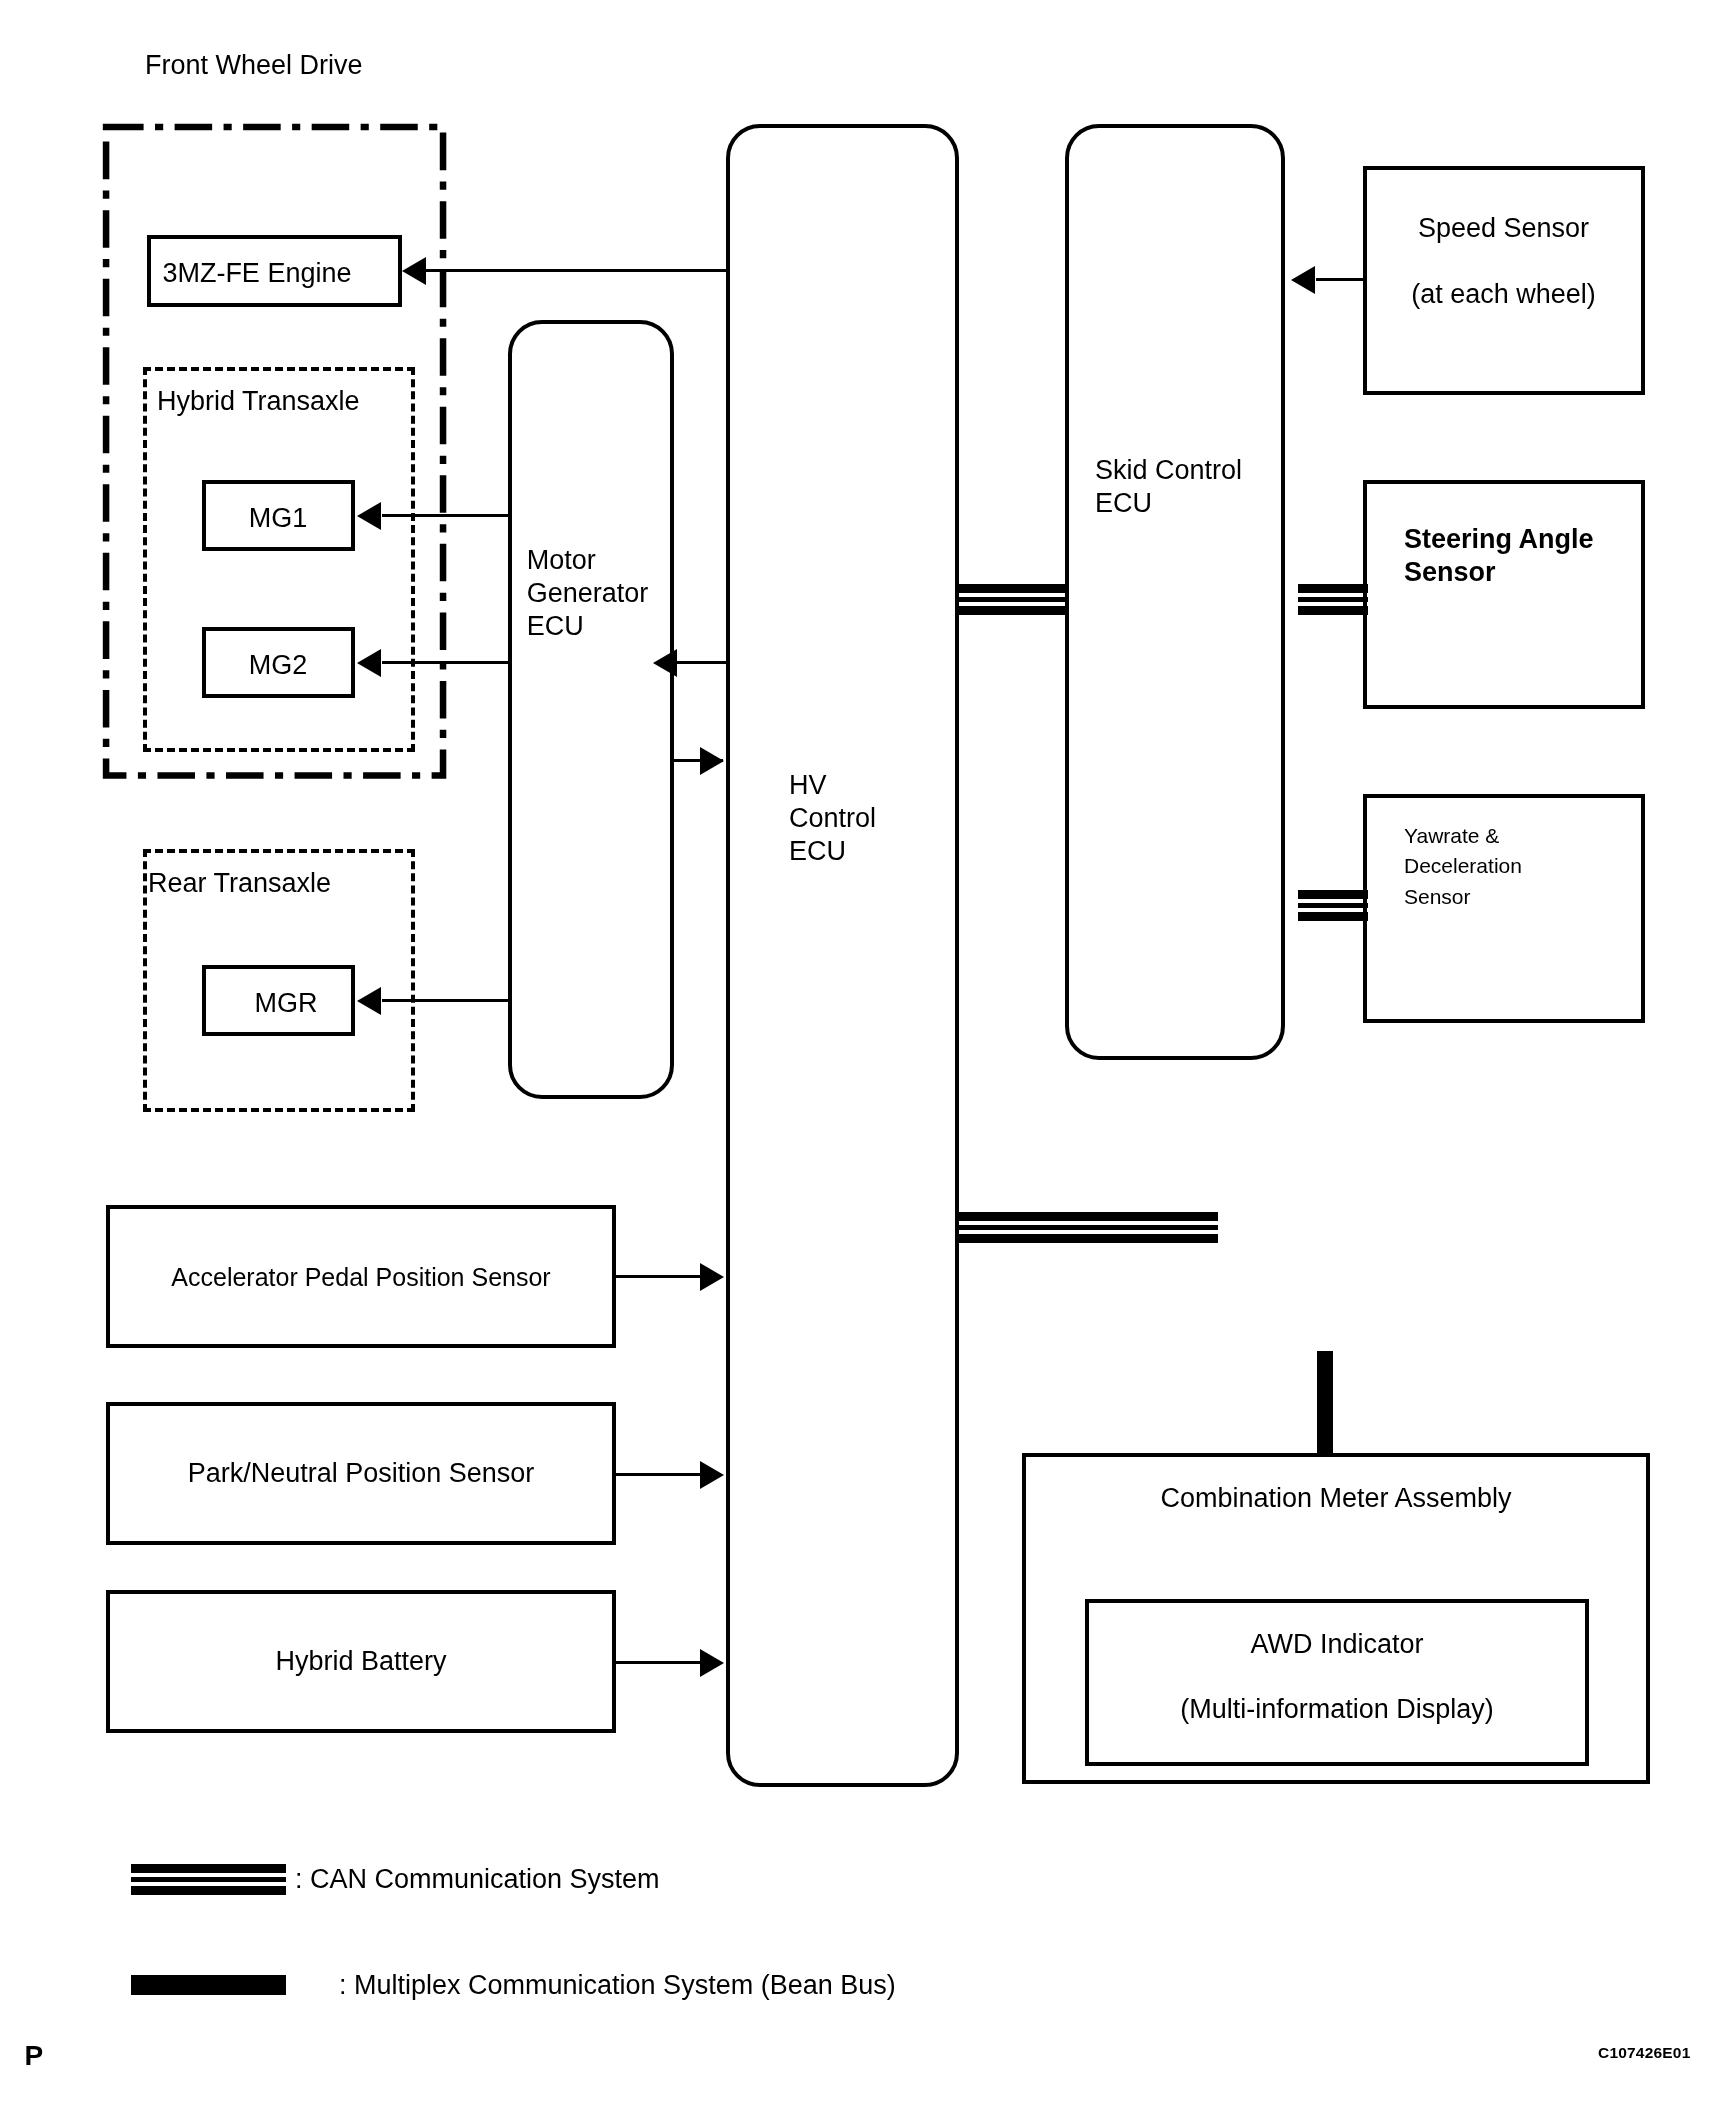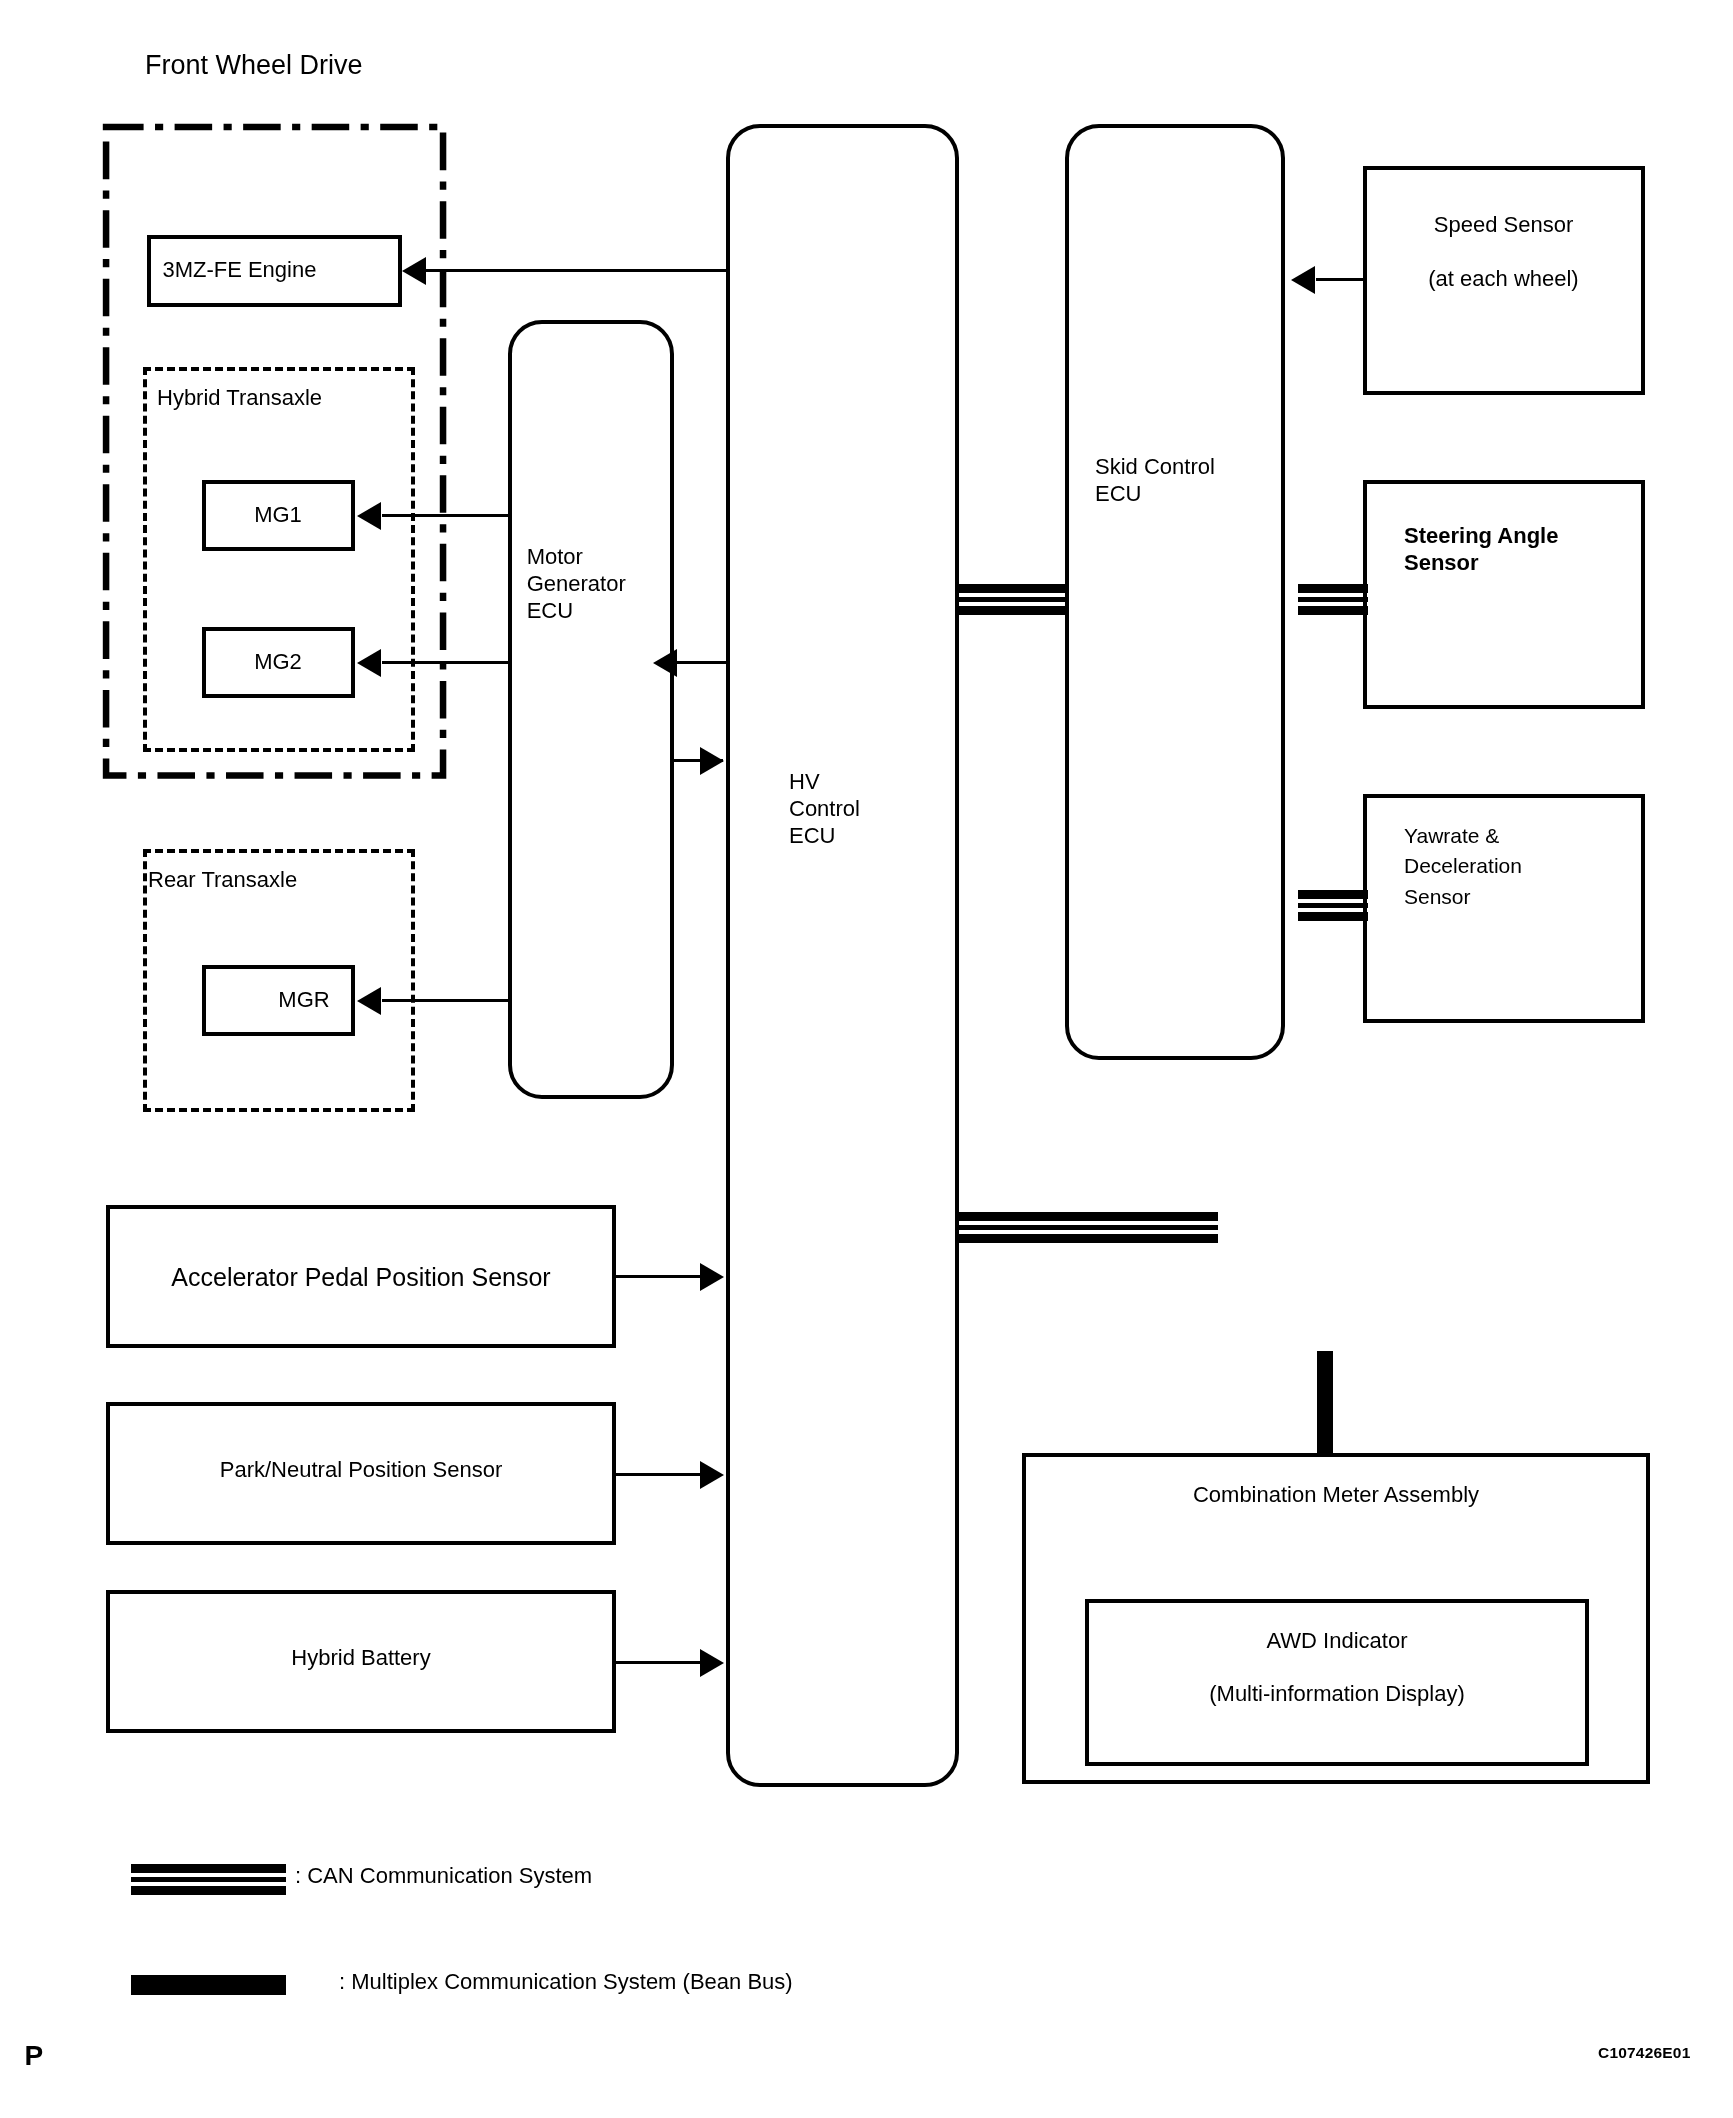--- a/index.html
+++ b/index.html
@@ -6,21 +6,21 @@
   body{width:1733px;height:2119px;position:relative;overflow:hidden;
        font-family:"Liberation Sans","DejaVu Sans",sans-serif;color:#000;}
   .cv{position:absolute;left:0;top:0;width:1733px;height:2119px;}
   .lbl{position:absolute;color:#000;line-height:1.22;white-space:pre-line;}
   
   .box{position:absolute;border:4.1px solid #000;background:#fff;box-sizing:border-box;}
   .rbox{position:absolute;border:4.9px solid #000;background:#fff;box-sizing:border-box;border-radius:34px;}
   .dash{position:absolute;box-sizing:border-box;border:4.1px dashed #000;background:transparent;}
   
   .t-title{font-size:27px;}
-  .t-big{font-size:22px;}
+  .t-big{font-size:27px;}
   .t-mid{font-size:25px;}
   .t-sm{font-size:21px;}
   .ctr{text-align:center;}
   
   .hline{position:absolute;height:3.3px;background:#000;}
   .arrowL{position:absolute;width:0;height:0;
           border-top:14px solid transparent;border-bottom:14px solid transparent;
           border-right:24.5px solid #000;}
   .arrowR{position:absolute;width:0;height:0;
           border-top:14px solid transparent;border-bottom:14px solid transparent;
@@ -58,21 +58,21 @@
   </div>
 
   <div class="box" style="left:202px;top:627px;width:153px;height:71px;">
     <div class="lbl t-big ctr" style="left:0;top:18px;width:144px;">MG2</div>
   </div>
 
   <div class="dash" style="left:143px;top:849px;width:272px;height:263px;"></div>
   <div class="lbl t-big" style="left:148px;top:867px;">Rear Transaxle</div>
 
   <div class="box" style="left:202px;top:965px;width:153px;height:71px;">
-    <div class="lbl t-big ctr" style="left:0;top:18px;width:160px;padding-left:18px;">MGR</div>
+    <div class="lbl t-big ctr" style="left:0;top:18px;width:160px;">MGR</div>
   </div>
 
   <div class="rbox" style="left:508px;top:320px;width:166px;height:779px;">
     <div class="lbl t-big" style="left:14.7px;top:220px;">Motor
 Generator
 ECU</div>
   </div>
 
   <div class="rbox" style="left:726px;top:124px;width:233px;height:1663px;">
     <div class="lbl t-big" style="left:59px;top:641px;">HV

